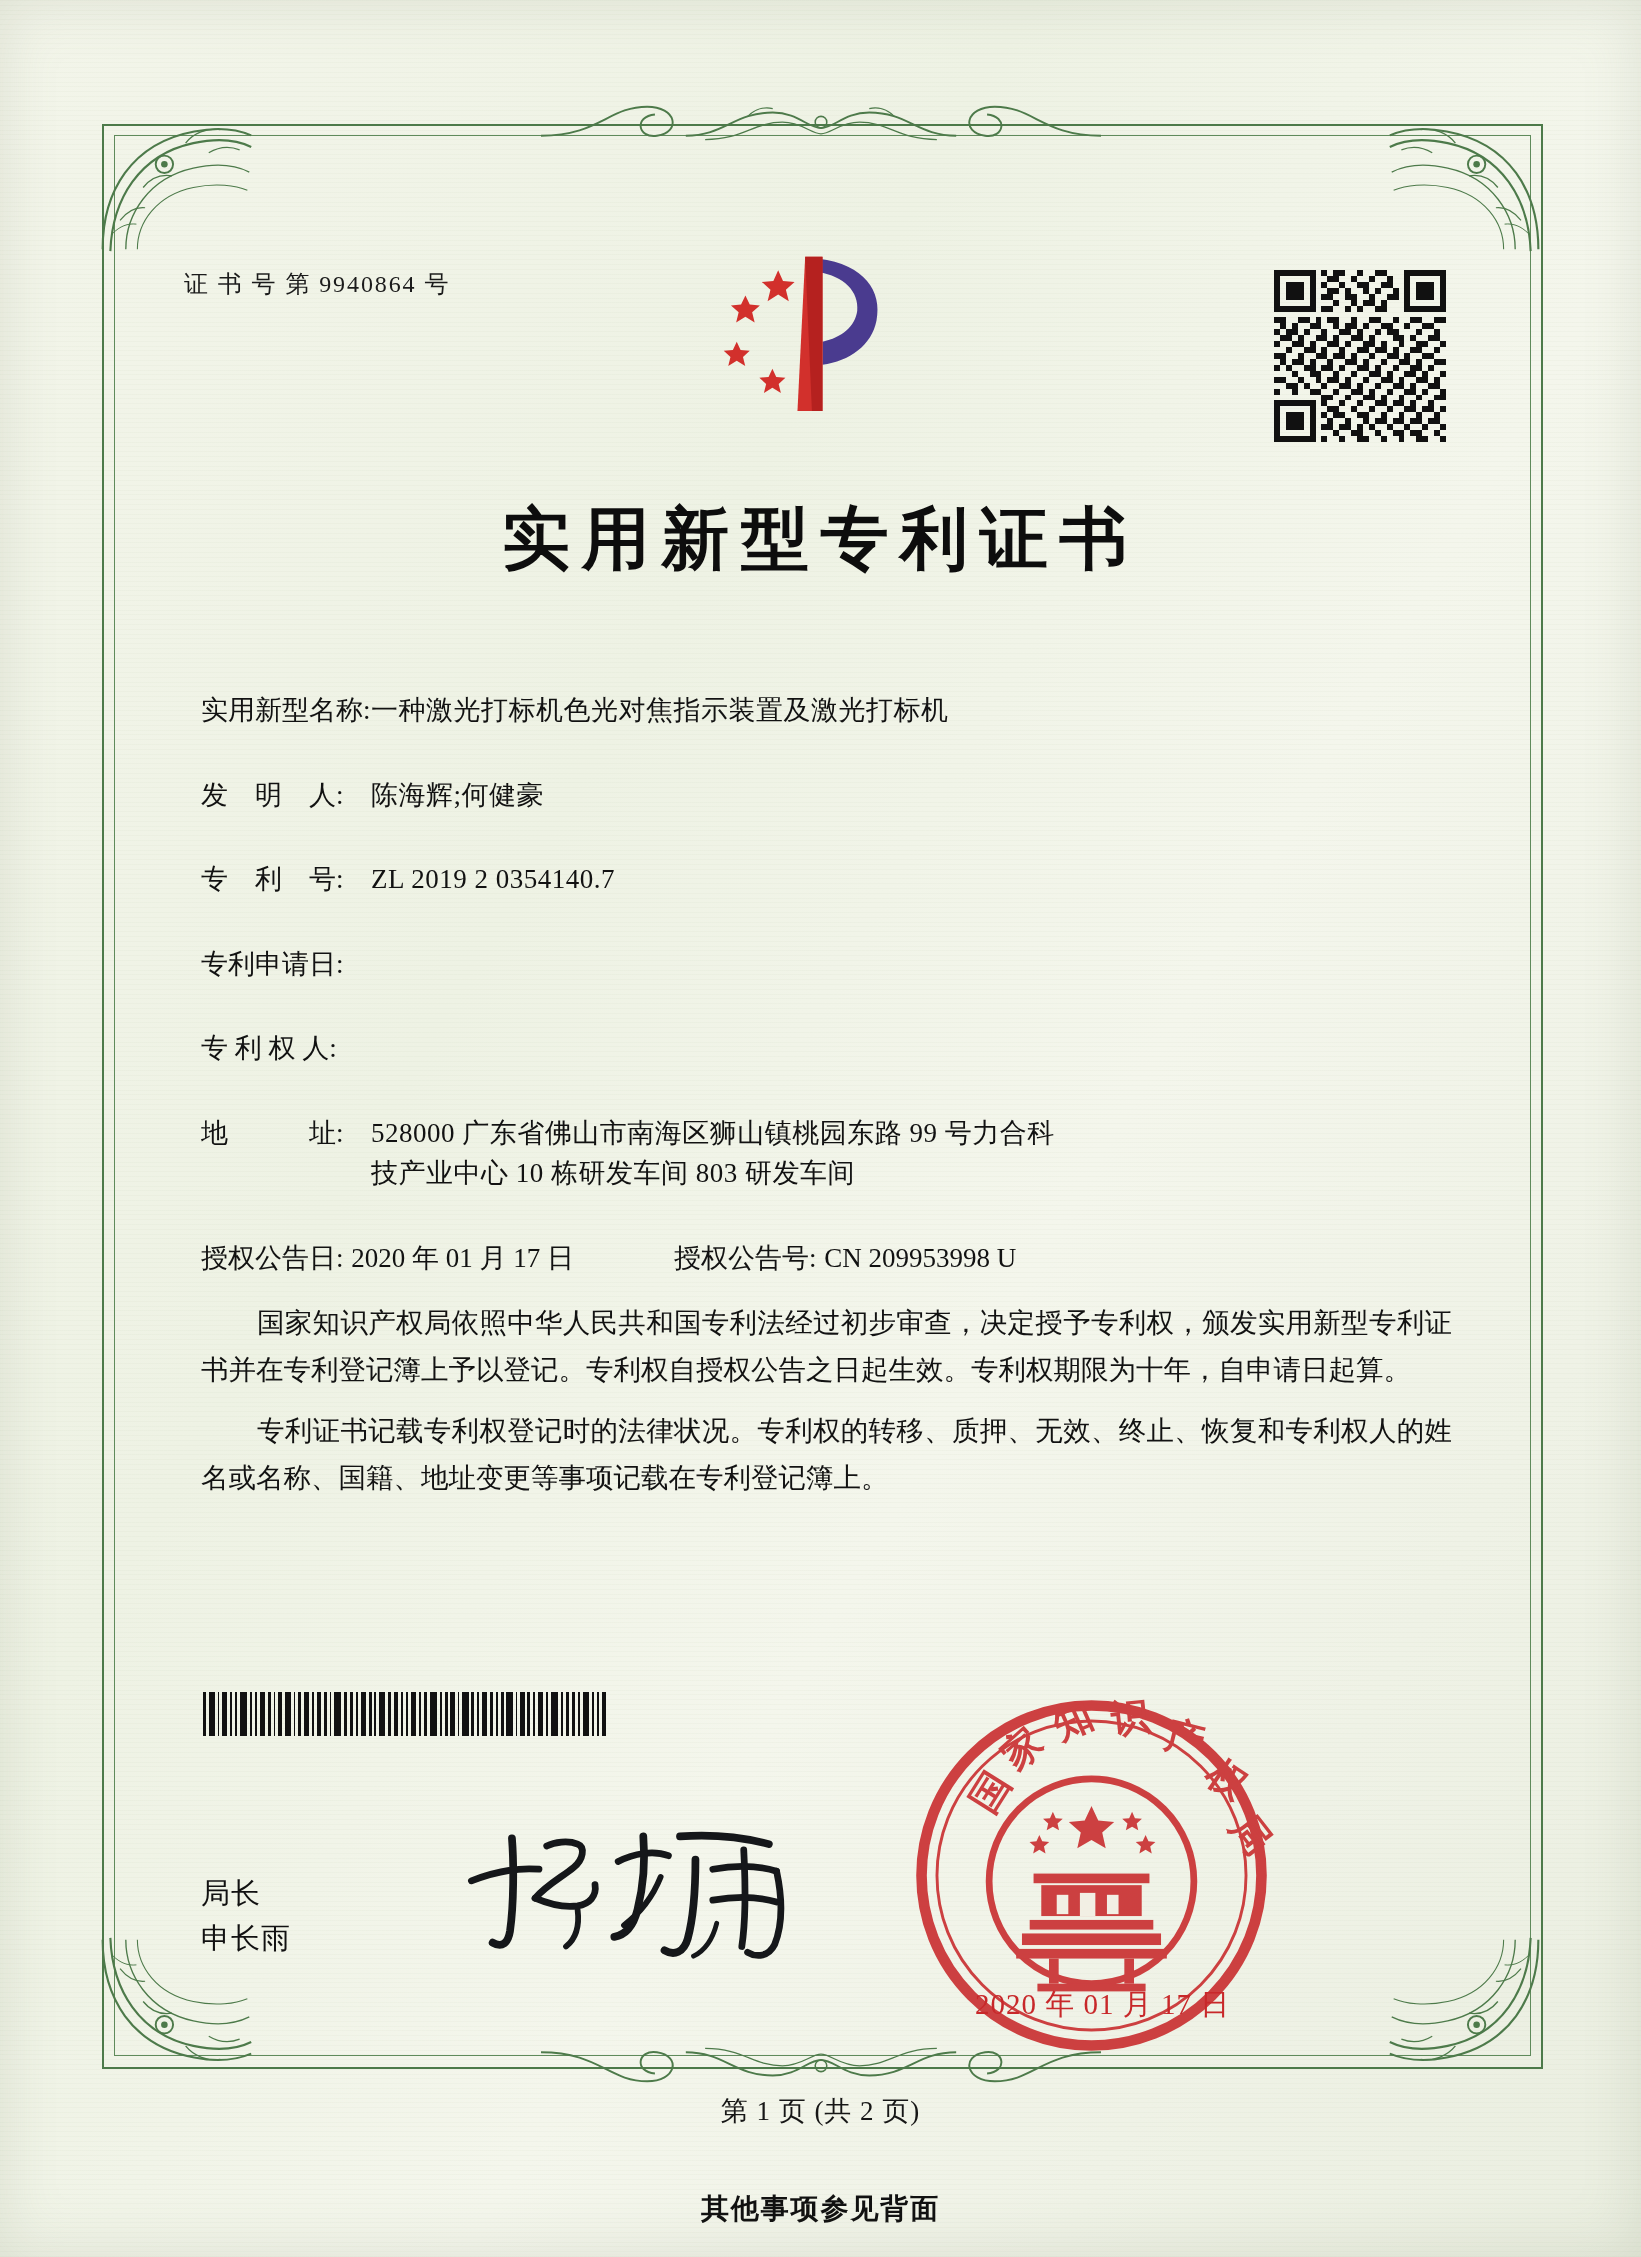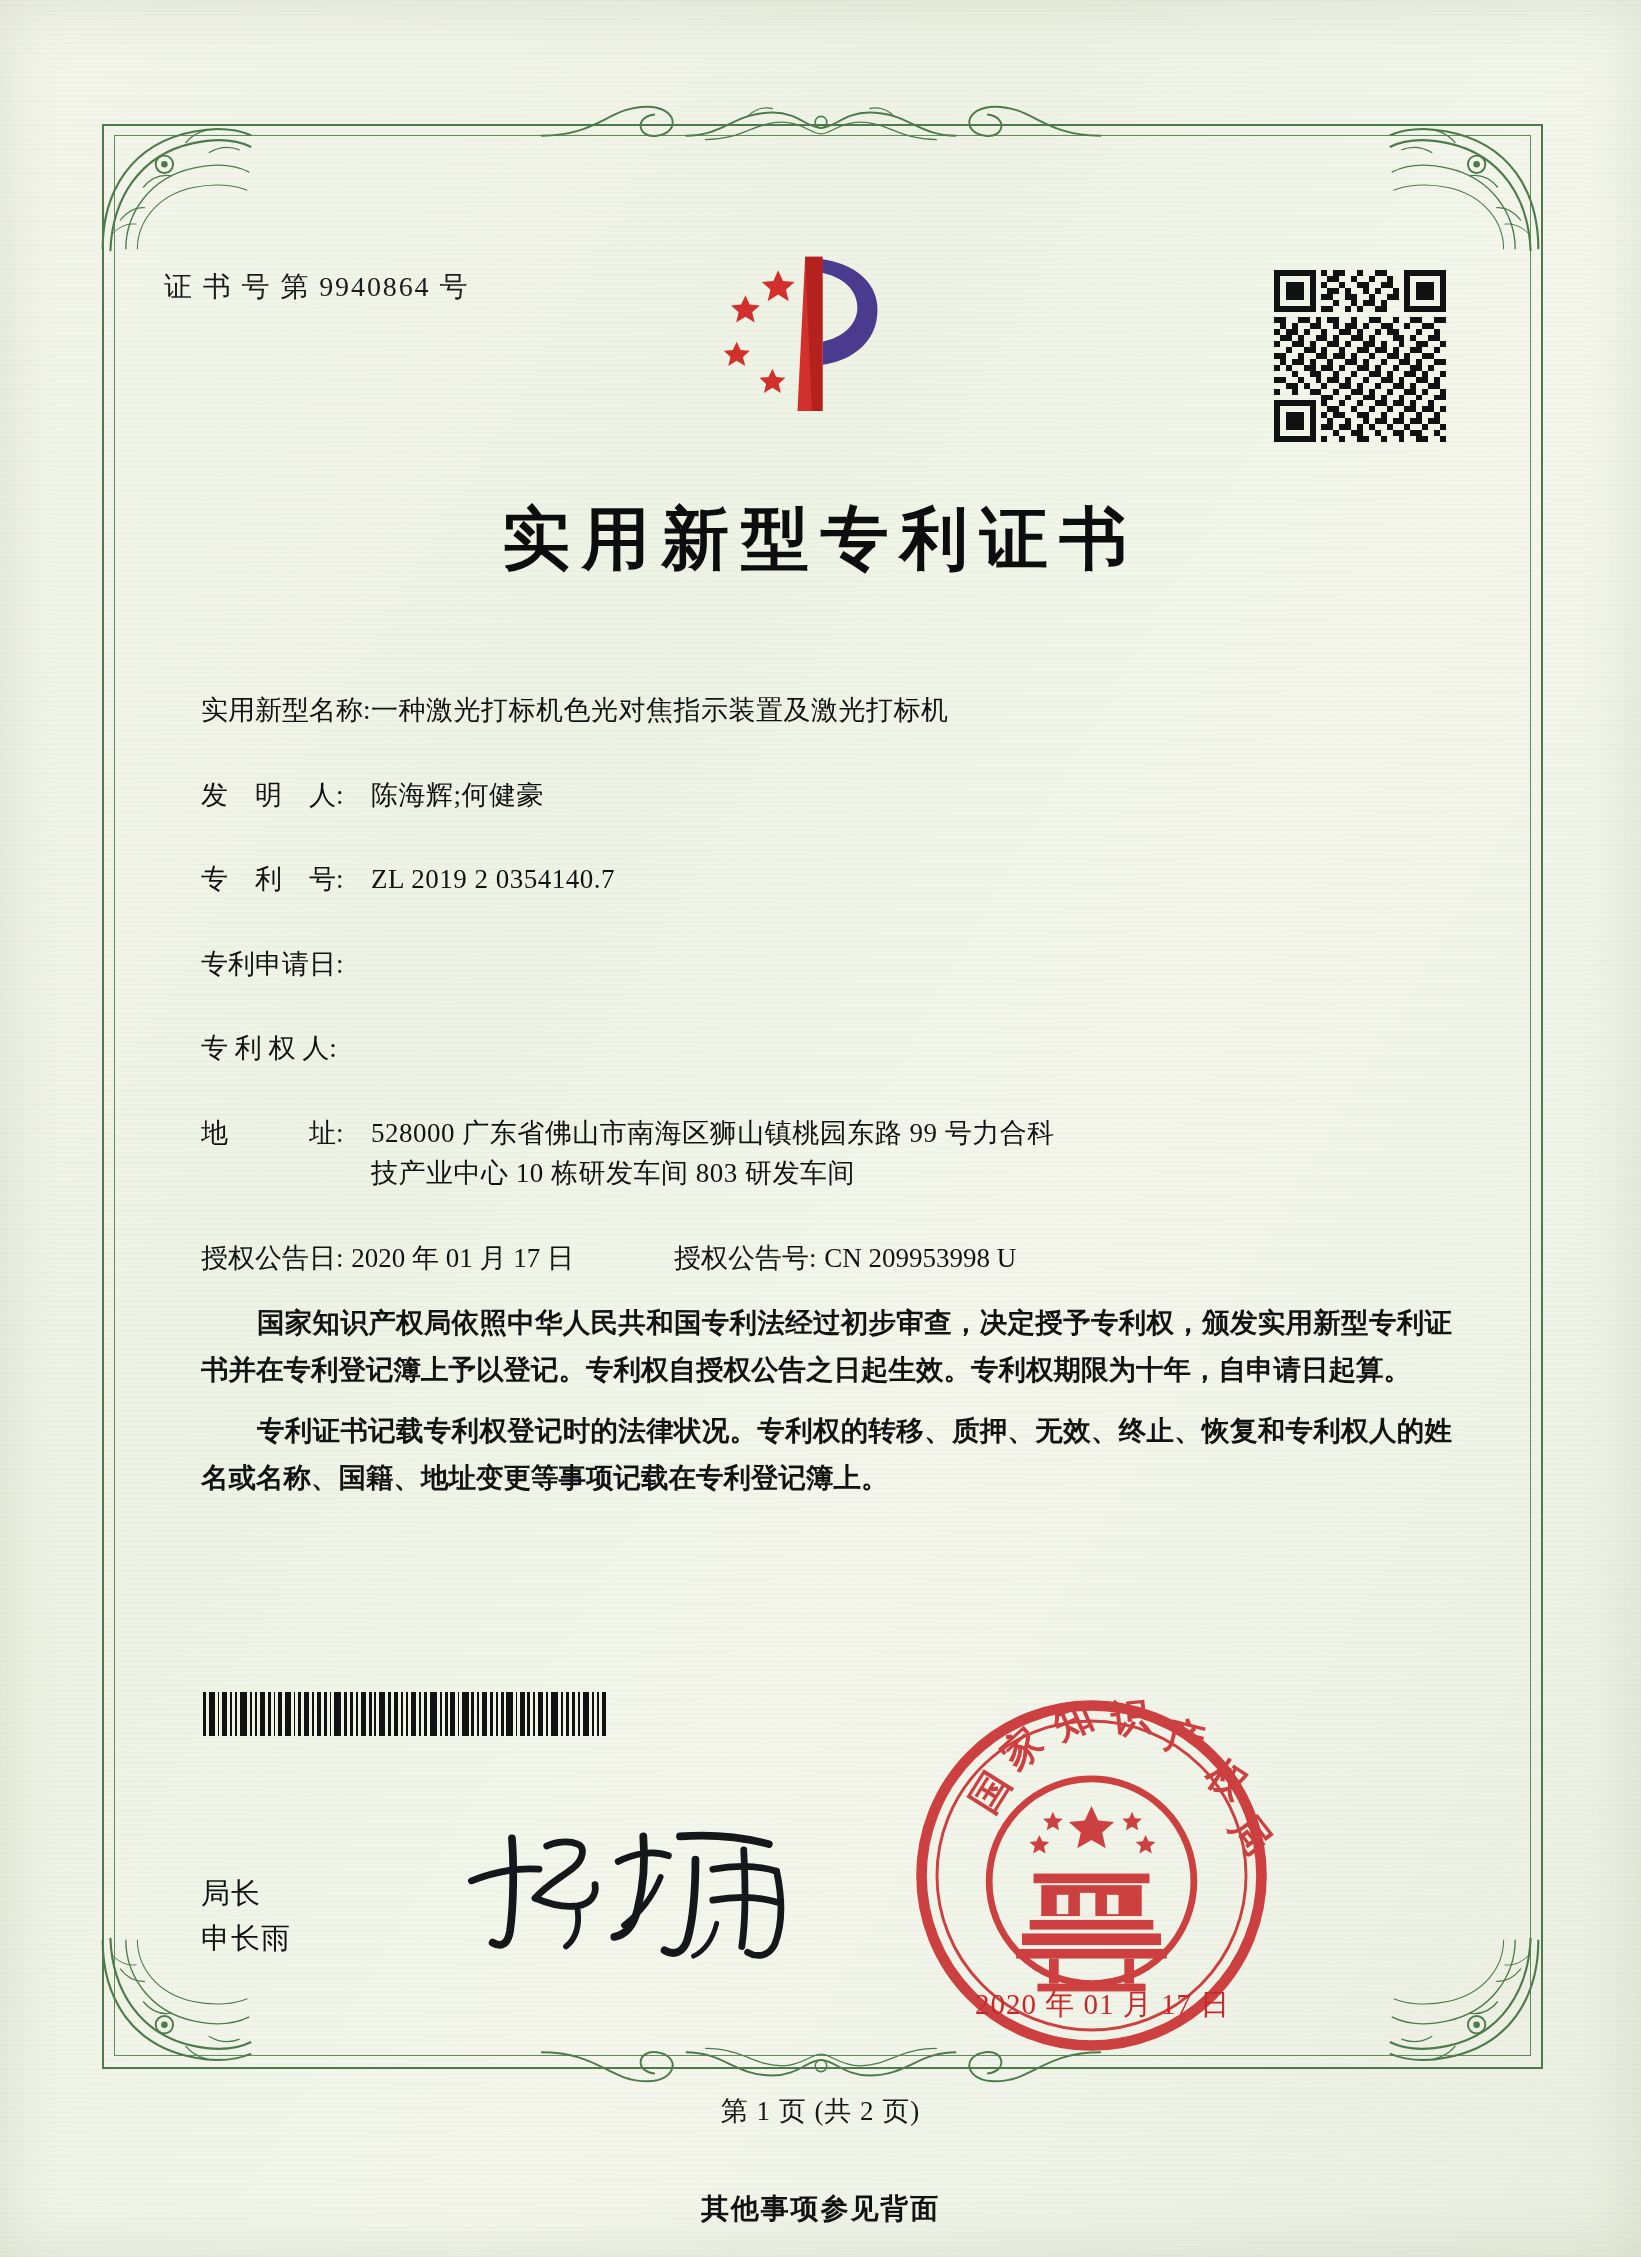--- a/index.html
+++ b/index.html
@@ -89,23 +89,23 @@
     width: 560px;
     height: 68px;
     color: #4d7a4a;
     transform: scaleY(-1);
   }
   .bottom-flourish svg { width: 100%; height: 100%; display: block; }
 
   
   .cert-number {
     position: absolute;
-    left: 164px;
+    left: 184px;
     top: 268px;
-    font-size: 28px;
+    font-size: 24px;
     letter-spacing: 1.9px;
     color: #1b1b1b;
     white-space: nowrap;
   }
 
   .logo {
     position: absolute;
     left: 676px;
     top: 249px;
     width: 241px;
@@ -184,21 +184,20 @@
     top: 1299px;
     width: 1251px;
     font-size: 27.5px;
     line-height: 1.72;
     color: #121212;
     text-align: justify;
   }
   .body-text p {
     margin: 0 0 13.5px 0;
     text-indent: 56px;
-    font-weight: bold;
   }
 
   
   .barcode {
     position: absolute;
     left: 203px;
     top: 1692px;
     width: 406px;
     height: 44px;
     overflow: hidden;

